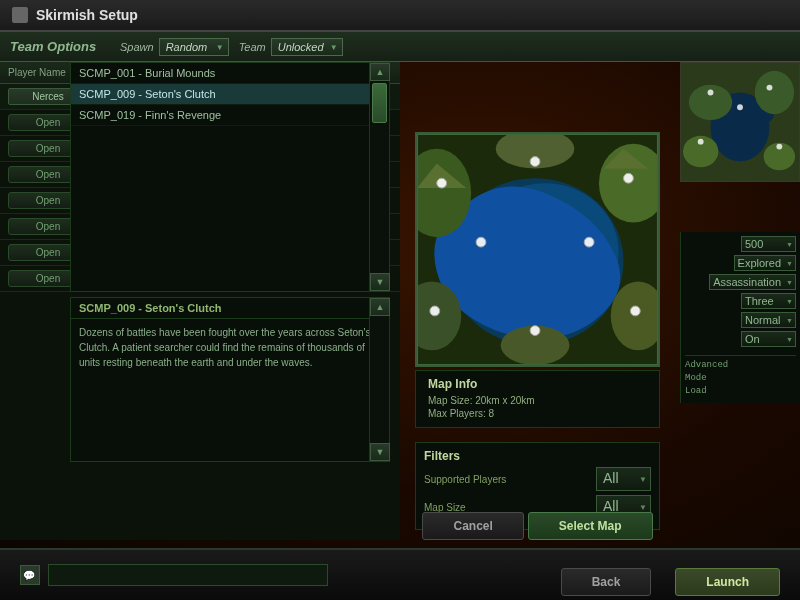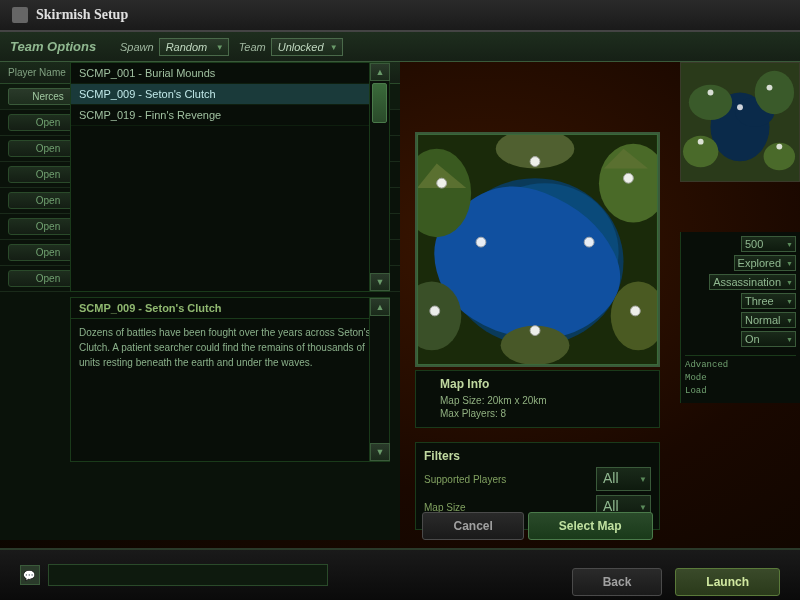--- a/index.html
+++ b/index.html
@@ -25,21 +25,20 @@
     .title-bar {
       position: absolute;
       top: 0; left: 0; right: 0;
       height: 32px;
       background: linear-gradient(to bottom, #2a2a2a, #1a1a1a);
       border-bottom: 2px solid #444;
       display: flex;
       align-items: center;
       padding-left: 12px;
       z-index: 10;
-      font-family: Liberation Serif, serif;
     }
     .title-bar-icon {
       width: 16px; height: 16px;
       background: #666;
       border-radius: 2px;
       margin-right: 8px;
     }
     .title-text {
       color: #e0e0e0;
       font-size: 14px;
@@ -343,21 +342,21 @@
       background: #1a2a1a;
     }
 
     
     .map-info-section {
       position: absolute;
       top: 338px; left: 415px;
       width: 245px;
       background: #080e08;
       border: 1px solid #1a3a1a;
-      padding: 6px 24px;
+      padding: 6px 12px;
     }
     .section-title {
       color: #c0d8a0;
       font-size: 12px;
       font-weight: bold;
       margin-bottom: 4px;
     }
     .info-row {
       color: #90b080;
       font-size: 10px;
@@ -461,21 +460,21 @@
       width: 280px;
       height: 22px;
       background: #0e1a0e;
       border: 1px solid #2a4a2a;
       color: #90b890;
       padding: 0 6px;
       font-size: 10px;
     }
     .bottom-right {
       display: flex;
-      gap: 13px;
+      gap: 24px;
       margin-top: 14px;
     }
     .nav-btn {
       padding: 6px 30px;
       font-size: 12px;
       font-weight: bold;
       cursor: pointer;
       border-radius: 3px;
     }
     .back-btn {

